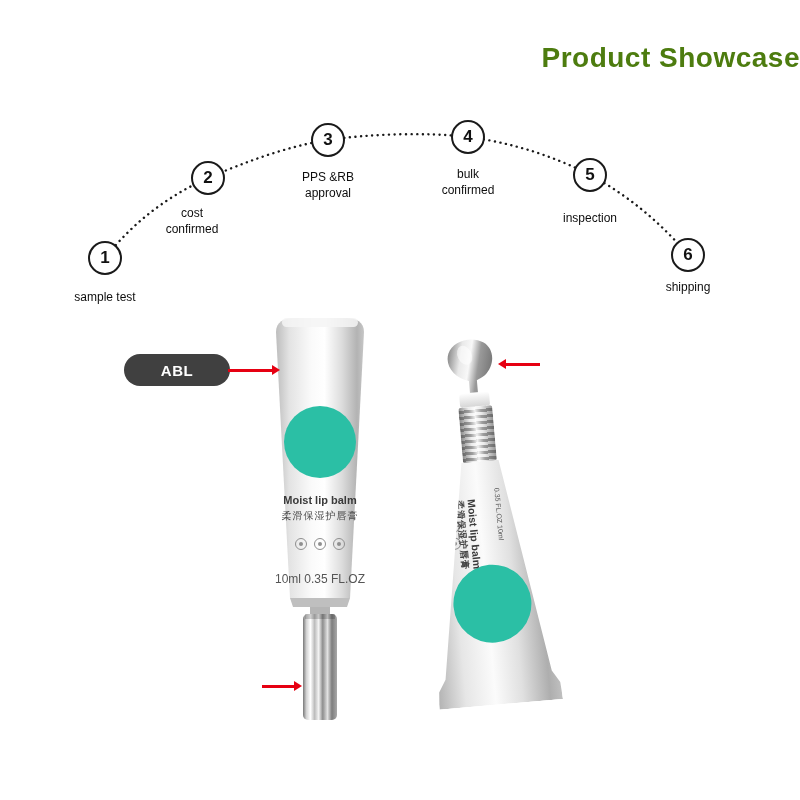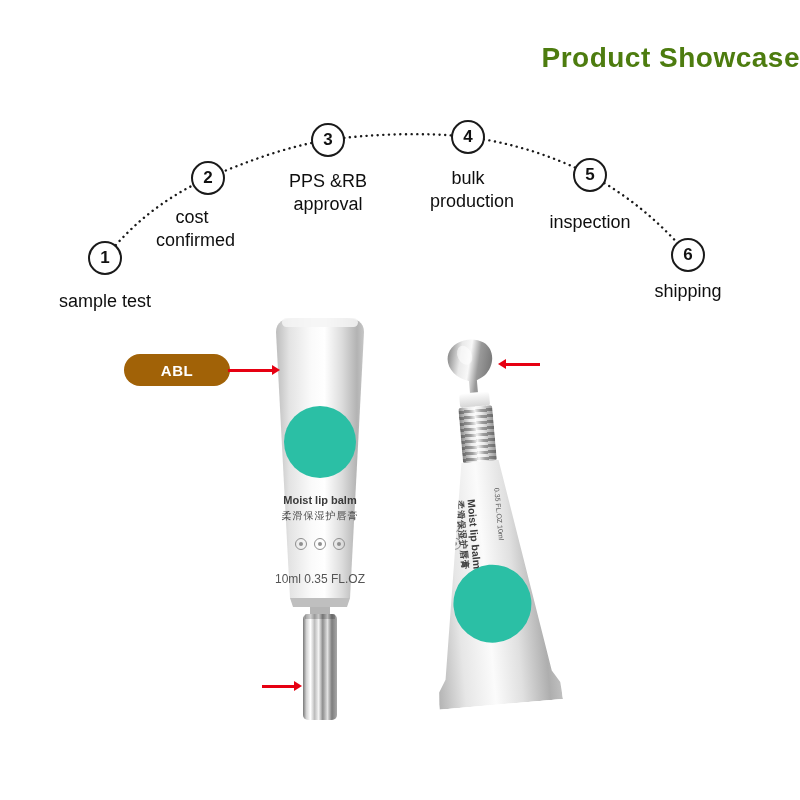--- a/index.html
+++ b/index.html
@@ -8,21 +8,21 @@
 
   
   .title{position:absolute;top:42px;left:0;width:100%;text-align:right;
          font-size:28px;font-weight:bold;color:#4d7c0f;letter-spacing:.5px;}
 
   
   .arc-svg{position:absolute;left:0;top:0;pointer-events:none;}
   .step-circle{position:absolute;width:34px;height:34px;border:2.5px solid #1a1a1a;border-radius:50%;
                background:#fff;display:flex;align-items:center;justify-content:center;
                font-weight:bold;font-size:17px;color:#111;box-sizing:border-box;}
-  .step-label{position:absolute;text-align:center;font-size:18px;font-weight:500;
+  .step-label{position:absolute;text-align:center;font-size:12px;font-weight:500;
               color:#0e0e0e;line-height:1.3;}
 
   
   .tube-left{position:absolute;left:262px;top:316px;width:116px;height:410px;}
   .tube-left svg{position:absolute;left:0;top:0;}
   .lt-logo{position:absolute;left:22px;top:90px;width:72px;height:72px;border-radius:50%;background:#2bbfa5;}
   .lt-brand{position:absolute;top:178px;left:0;width:100%;text-align:center;
             font-size:11px;font-weight:bold;color:#3a3a3a;}
   .lt-brandcn{position:absolute;top:193px;left:0;width:100%;text-align:center;
               font-size:10px;color:#4a4a4a;letter-spacing:1px;}
@@ -50,21 +50,21 @@
           font-size:7px;color:#555;white-space:nowrap;}
   .tr-icons{position:absolute;left:24px;top:40px;display:flex;flex-direction:column;gap:5px;}
   .tr-brand{position:absolute;left:44px;top:72px;width:84px;text-align:center;
             transform:translate(-50%,-50%) rotate(90deg);
             font-size:10.5px;font-weight:bold;color:#3a3a3a;line-height:1.25;z-index:2;}
   .tr-brand .cn{font-size:9px;font-weight:bold;letter-spacing:1px;color:#454545;}
   .tr-logo{position:absolute;left:50%;margin-left:-39px;top:104px;width:78px;height:78px;
            border-radius:50%;background:#2bbfa5;z-index:1;}
 
   
-  .callout{position:absolute;background:#a16207;color:#fff;font-weight:bold;font-size:15px;
+  .callout{position:absolute;background:#404040;color:#fff;font-weight:bold;font-size:15px;
            display:flex;align-items:center;justify-content:center;border-radius:16px;letter-spacing:.5px;}
   .pointer{position:absolute;height:3px;background:#e60012;}
   .arrow-r{position:absolute;width:0;height:0;border-top:5px solid transparent;
            border-bottom:5px solid transparent;border-left:8px solid #e60012;}
   .arrow-l{position:absolute;width:0;height:0;border-top:5px solid transparent;
            border-bottom:5px solid transparent;border-right:8px solid #e60012;}
 </style>
 </head>
 <body>
 
@@ -79,21 +79,21 @@
   <div class="step-circle" style="left:88px;top:241px">1</div>
   <div class="step-label" style="left:45px;top:290px;width:120px">sample test</div>
 
   <div class="step-circle" style="left:191px;top:161px">2</div>
   <div class="step-label" style="left:156px;top:206px;width:72px">cost confirmed</div>
 
   <div class="step-circle" style="left:311px;top:123px">3</div>
   <div class="step-label" style="left:288px;top:170px;width:80px">PPS &amp;RB approval</div>
 
   <div class="step-circle" style="left:451px;top:120px">4</div>
-  <div class="step-label" style="left:430px;top:167px;width:76px">bulk production</div>
+  <div class="step-label" style="left:430px;top:167px;width:76px">bulk confirmed</div>
 
   <div class="step-circle" style="left:573px;top:158px">5</div>
   <div class="step-label" style="left:540px;top:211px;width:100px">inspection</div>
 
   <div class="step-circle" style="left:671px;top:238px">6</div>
   <div class="step-label" style="left:638px;top:280px;width:100px">shipping</div>
 
   <div class="tube-left">
     <svg width="116" height="410" viewBox="0 0 116 410">
       <defs>

